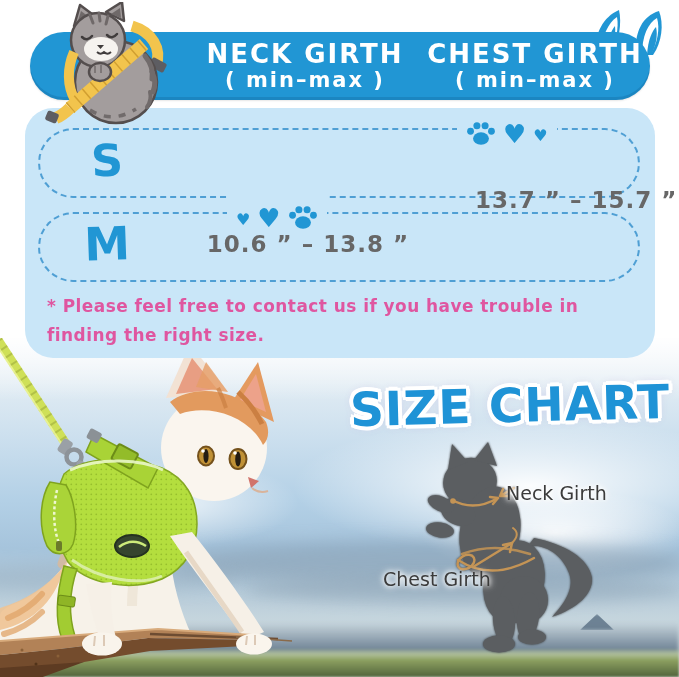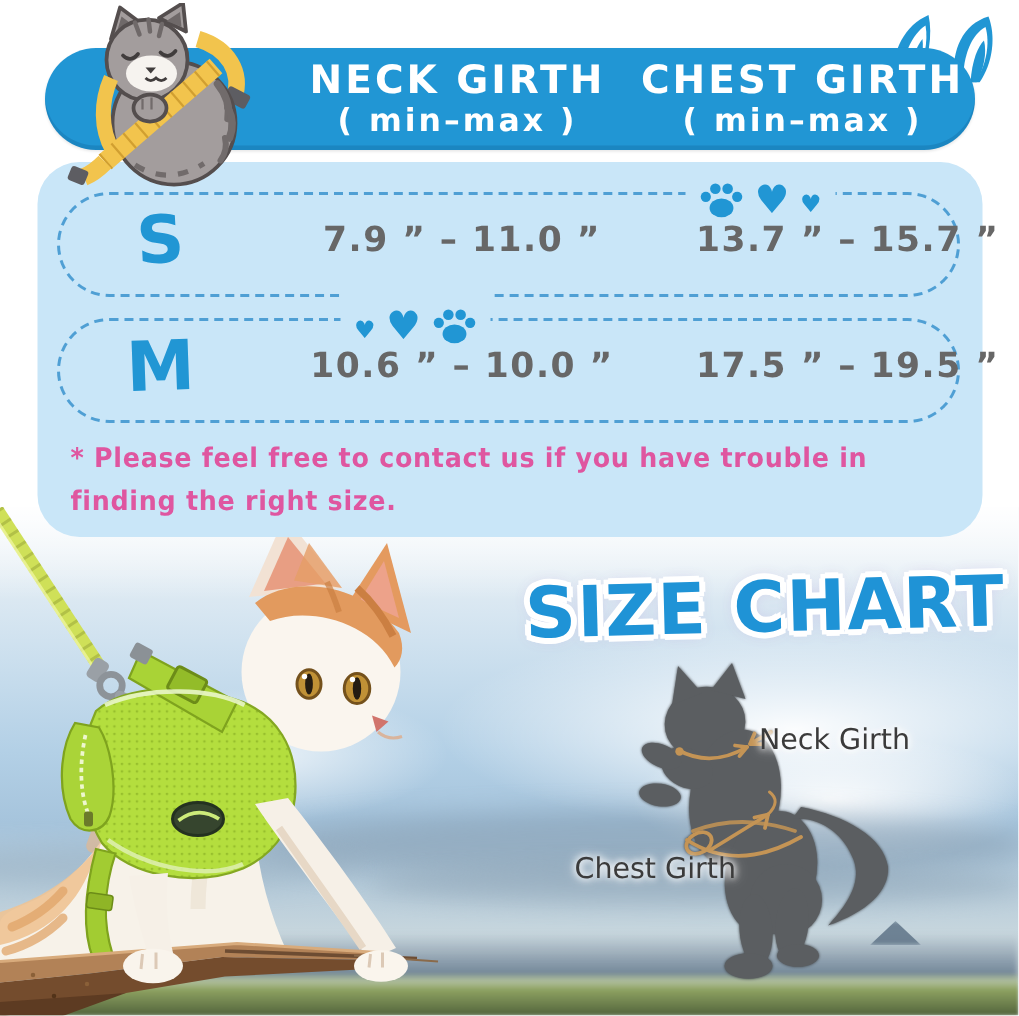--- a/index.html
+++ b/index.html
@@ -47,21 +47,21 @@
   .size-row{position:absolute;left:13px;width:598px;height:66px;border:2px dashed #4f9fd4;
     border-radius:35px;z-index:1;}
   .row-s{top:20px;}
   .row-m{top:104px;}
   .size-letter{position:absolute;left:30px;top:5px;width:74px;text-align:center;color:#2196d4;
     font-weight:800;font-size:44px;line-height:1.2;transform:rotate(-3deg);}
   .row-m .size-letter{font-size:46px;top:3px;transform:rotate(-2deg);}
   .cell{position:absolute;top:17px;font-size:23px;color:#676767;font-weight:700;letter-spacing:1px;
     text-align:center;white-space:nowrap;}
   .cell-neck{left:118px;width:300px;}
-  .cell-chest{left:424px;width:168px;}
+  .cell-chest{left:435px;width:168px;margin-top:40px;}
   .row-decor{position:absolute;display:flex;align-items:flex-end;gap:7px;z-index:2;
     background:#c9e6f8;padding:0 9px;height:36px;}
   .decor-s{left:432px;top:2px;}
   .decor-m{left:202px;top:86px;}
   .heart-big{color:#2196d4;font-size:26px;line-height:.9;}
   .heart-small{color:#2196d4;font-size:16px;line-height:1;margin-bottom:2px;}
   .paw-svg{width:30px;height:25px;display:block;}
   .note{position:absolute;left:22px;top:184px;width:600px;color:#df56a0;font-size:18px;
     font-weight:700;letter-spacing:.5px;line-height:1.6;transform:scaleX(.94);transform-origin:left top;}
 
@@ -248,42 +248,40 @@
   <path d="M26,106 C21,111 17,114 12,116" stroke="#f2c44d" stroke-width="12" fill="none"></path>
   <rect x="2" y="110" width="12" height="10" rx="2" fill="#5d5d62" transform="rotate(22 8 115)"></rect>
   <ellipse cx="56" cy="70" rx="11" ry="9" fill="#a39d9d" stroke="#544e4e" stroke-width="2.5"></ellipse>
   <path d="M51,64 l0,7 M57,63 l0,8" stroke="#716b6b" stroke-width="1.5" fill="none"></path>
 </svg>
 
 <div class="panel">
 
   <div class="size-row row-s">
     <div class="size-letter">S</div>
-    <div class="cell cell-neck">7.9 ” – 11.0 ”</div>
     <div class="cell cell-chest">13.7 ” – 15.7 ”</div>
   </div>
 
   <div class="row-decor decor-s">
     <svg class="paw-svg" viewBox="0 0 26 22" aria-hidden="true">
       <g fill="#2196d4">
           <ellipse cx="13" cy="15.5" rx="7" ry="5.5"></ellipse>
           <circle cx="3.8" cy="9" r="3"></circle>
           <circle cx="9.4" cy="4.2" r="3.1"></circle>
           <circle cx="16.6" cy="4.2" r="3.1"></circle>
           <circle cx="22.2" cy="9" r="3"></circle>
         </g>
     </svg>
     <span class="heart-big">♥</span>
     <span class="heart-small">♥</span>
   </div>
 
   <div class="size-row row-m">
     <div class="size-letter">M</div>
-    <div class="cell cell-neck">10.6 ” – 10.0 ”</div>
-    <div class="cell cell-chest">17.5 ” – 19.5 ”</div>
+    <div class="cell cell-neck">10.6 ” – 13.8 ”</div>
   </div>
 
   <div class="row-decor decor-m">
     <span class="heart-small">♥</span>
     <span class="heart-big">♥</span>
     <svg class="paw-svg" viewBox="0 0 26 22" aria-hidden="true">
       <g fill="#2196d4">
           <ellipse cx="13" cy="15.5" rx="7" ry="5.5"></ellipse>
           <circle cx="3.8" cy="9" r="3"></circle>
           <circle cx="9.4" cy="4.2" r="3.1"></circle>

